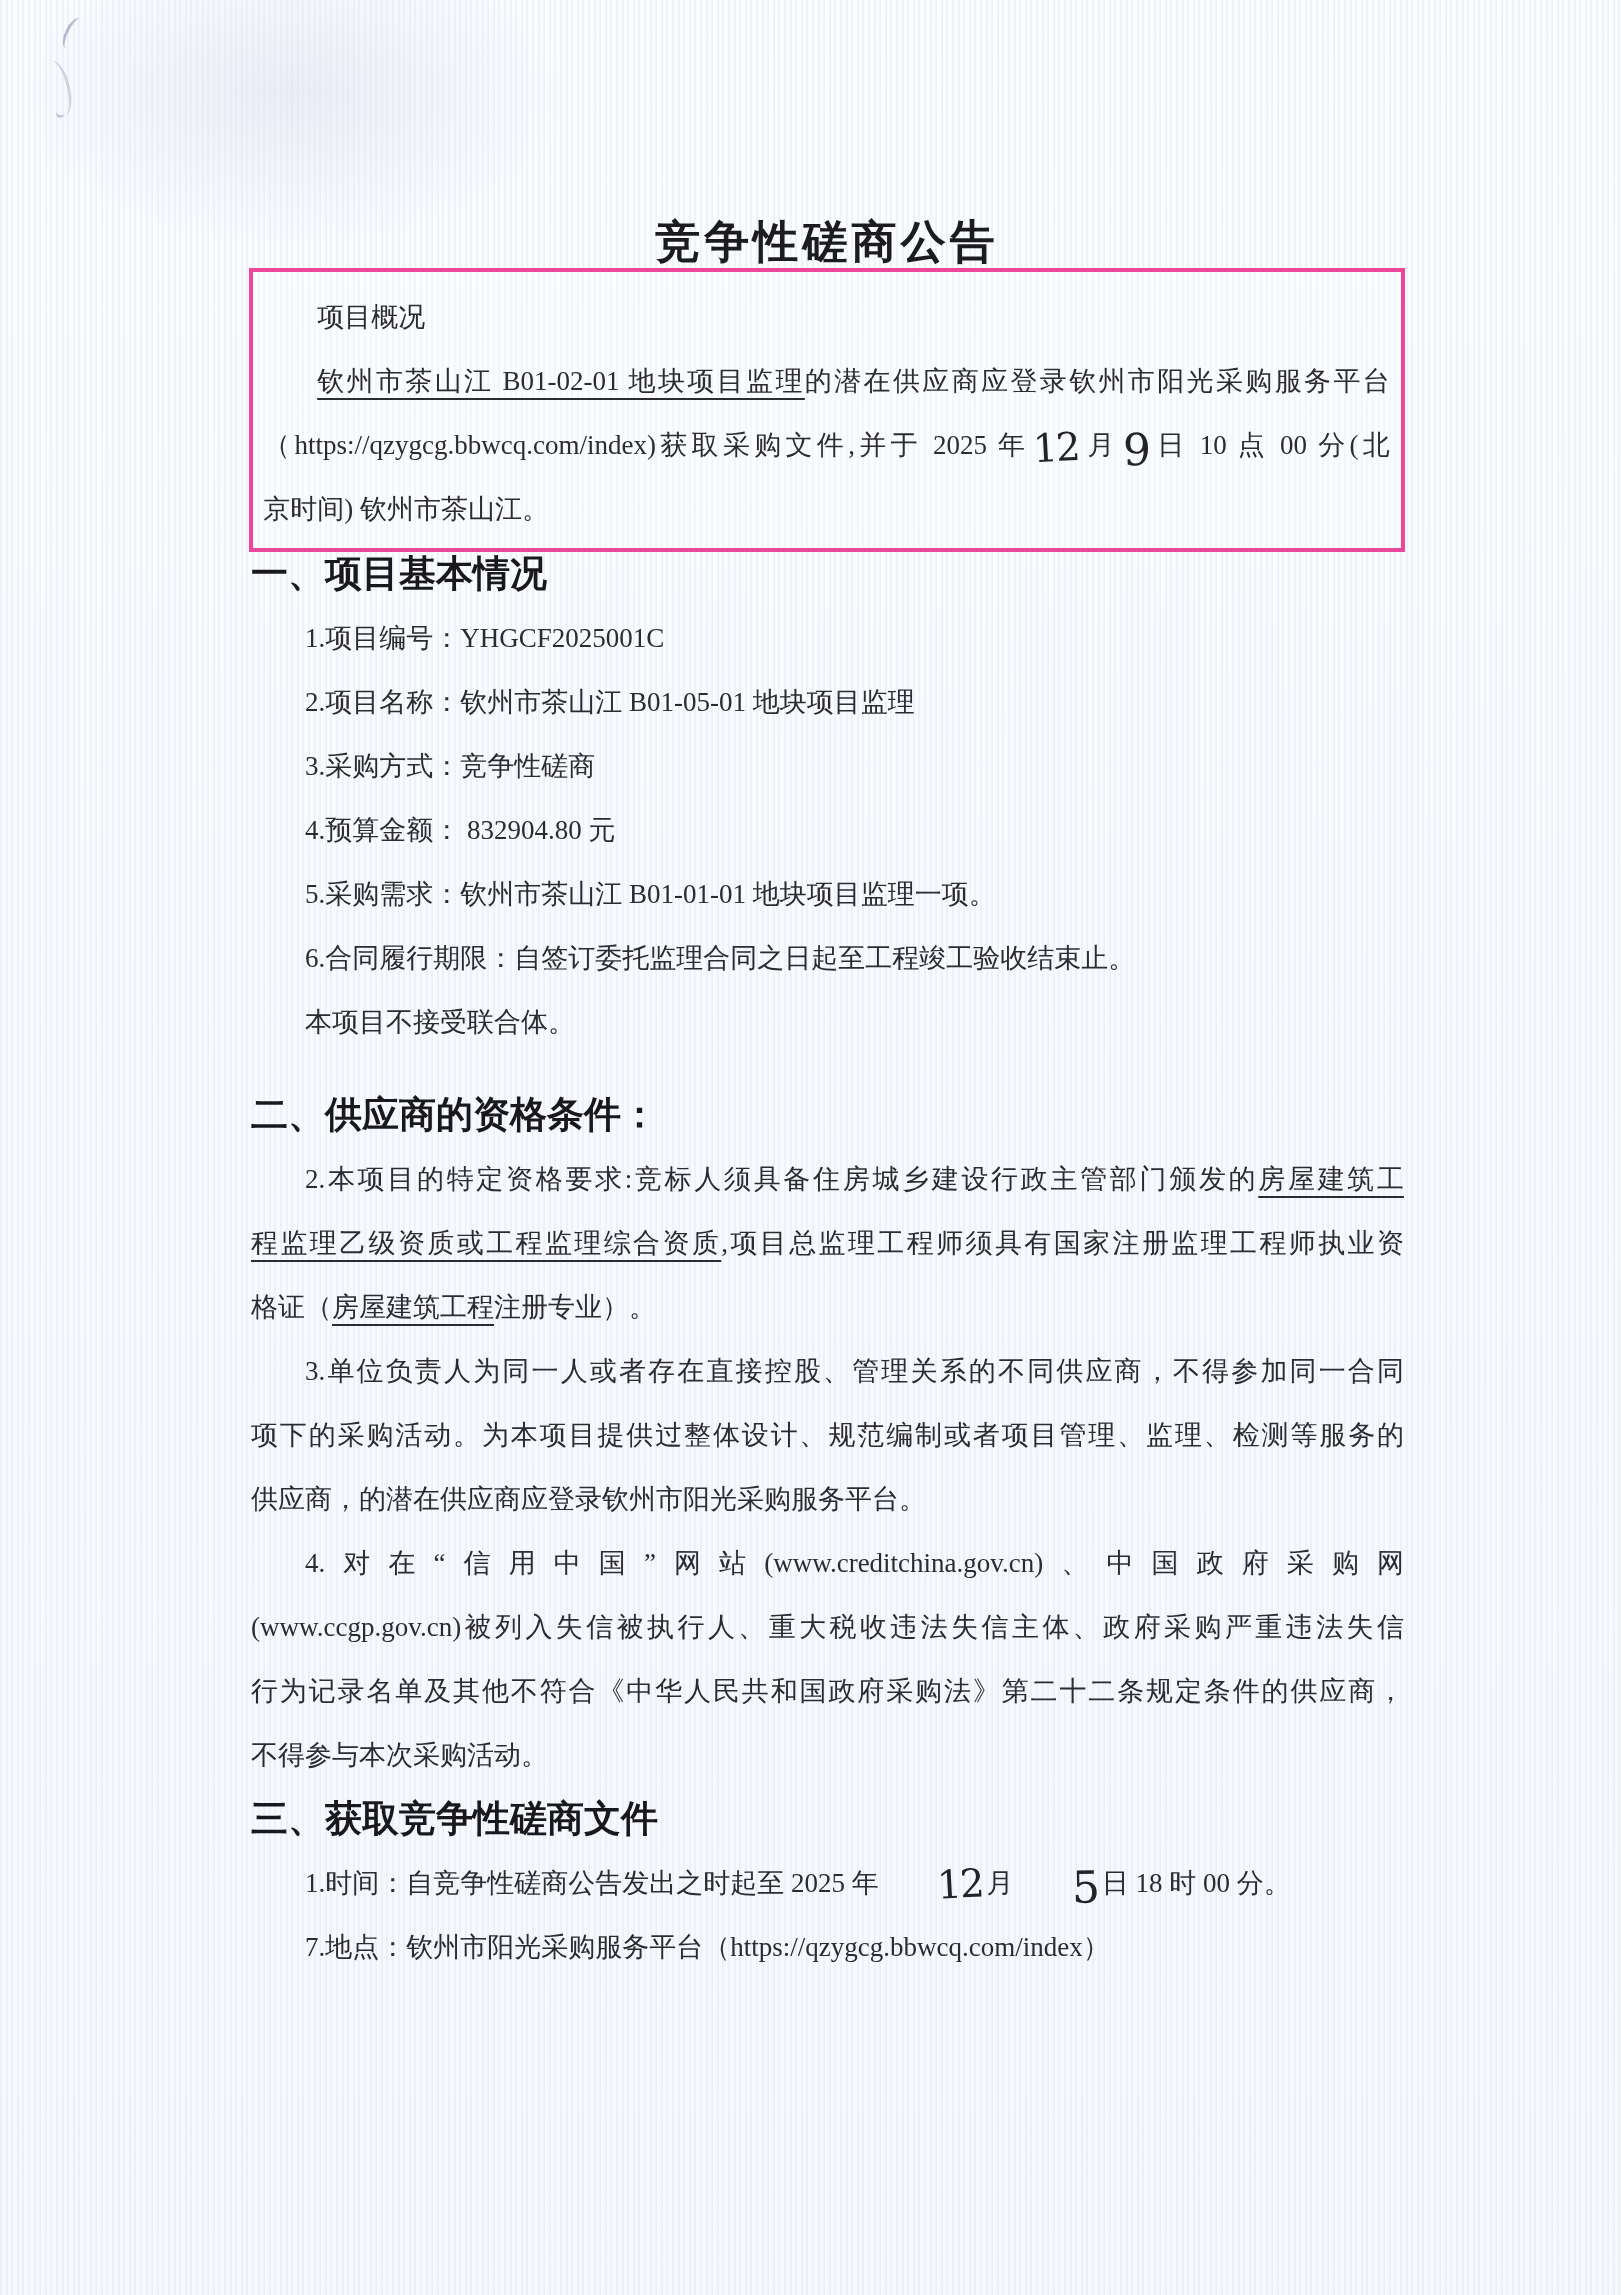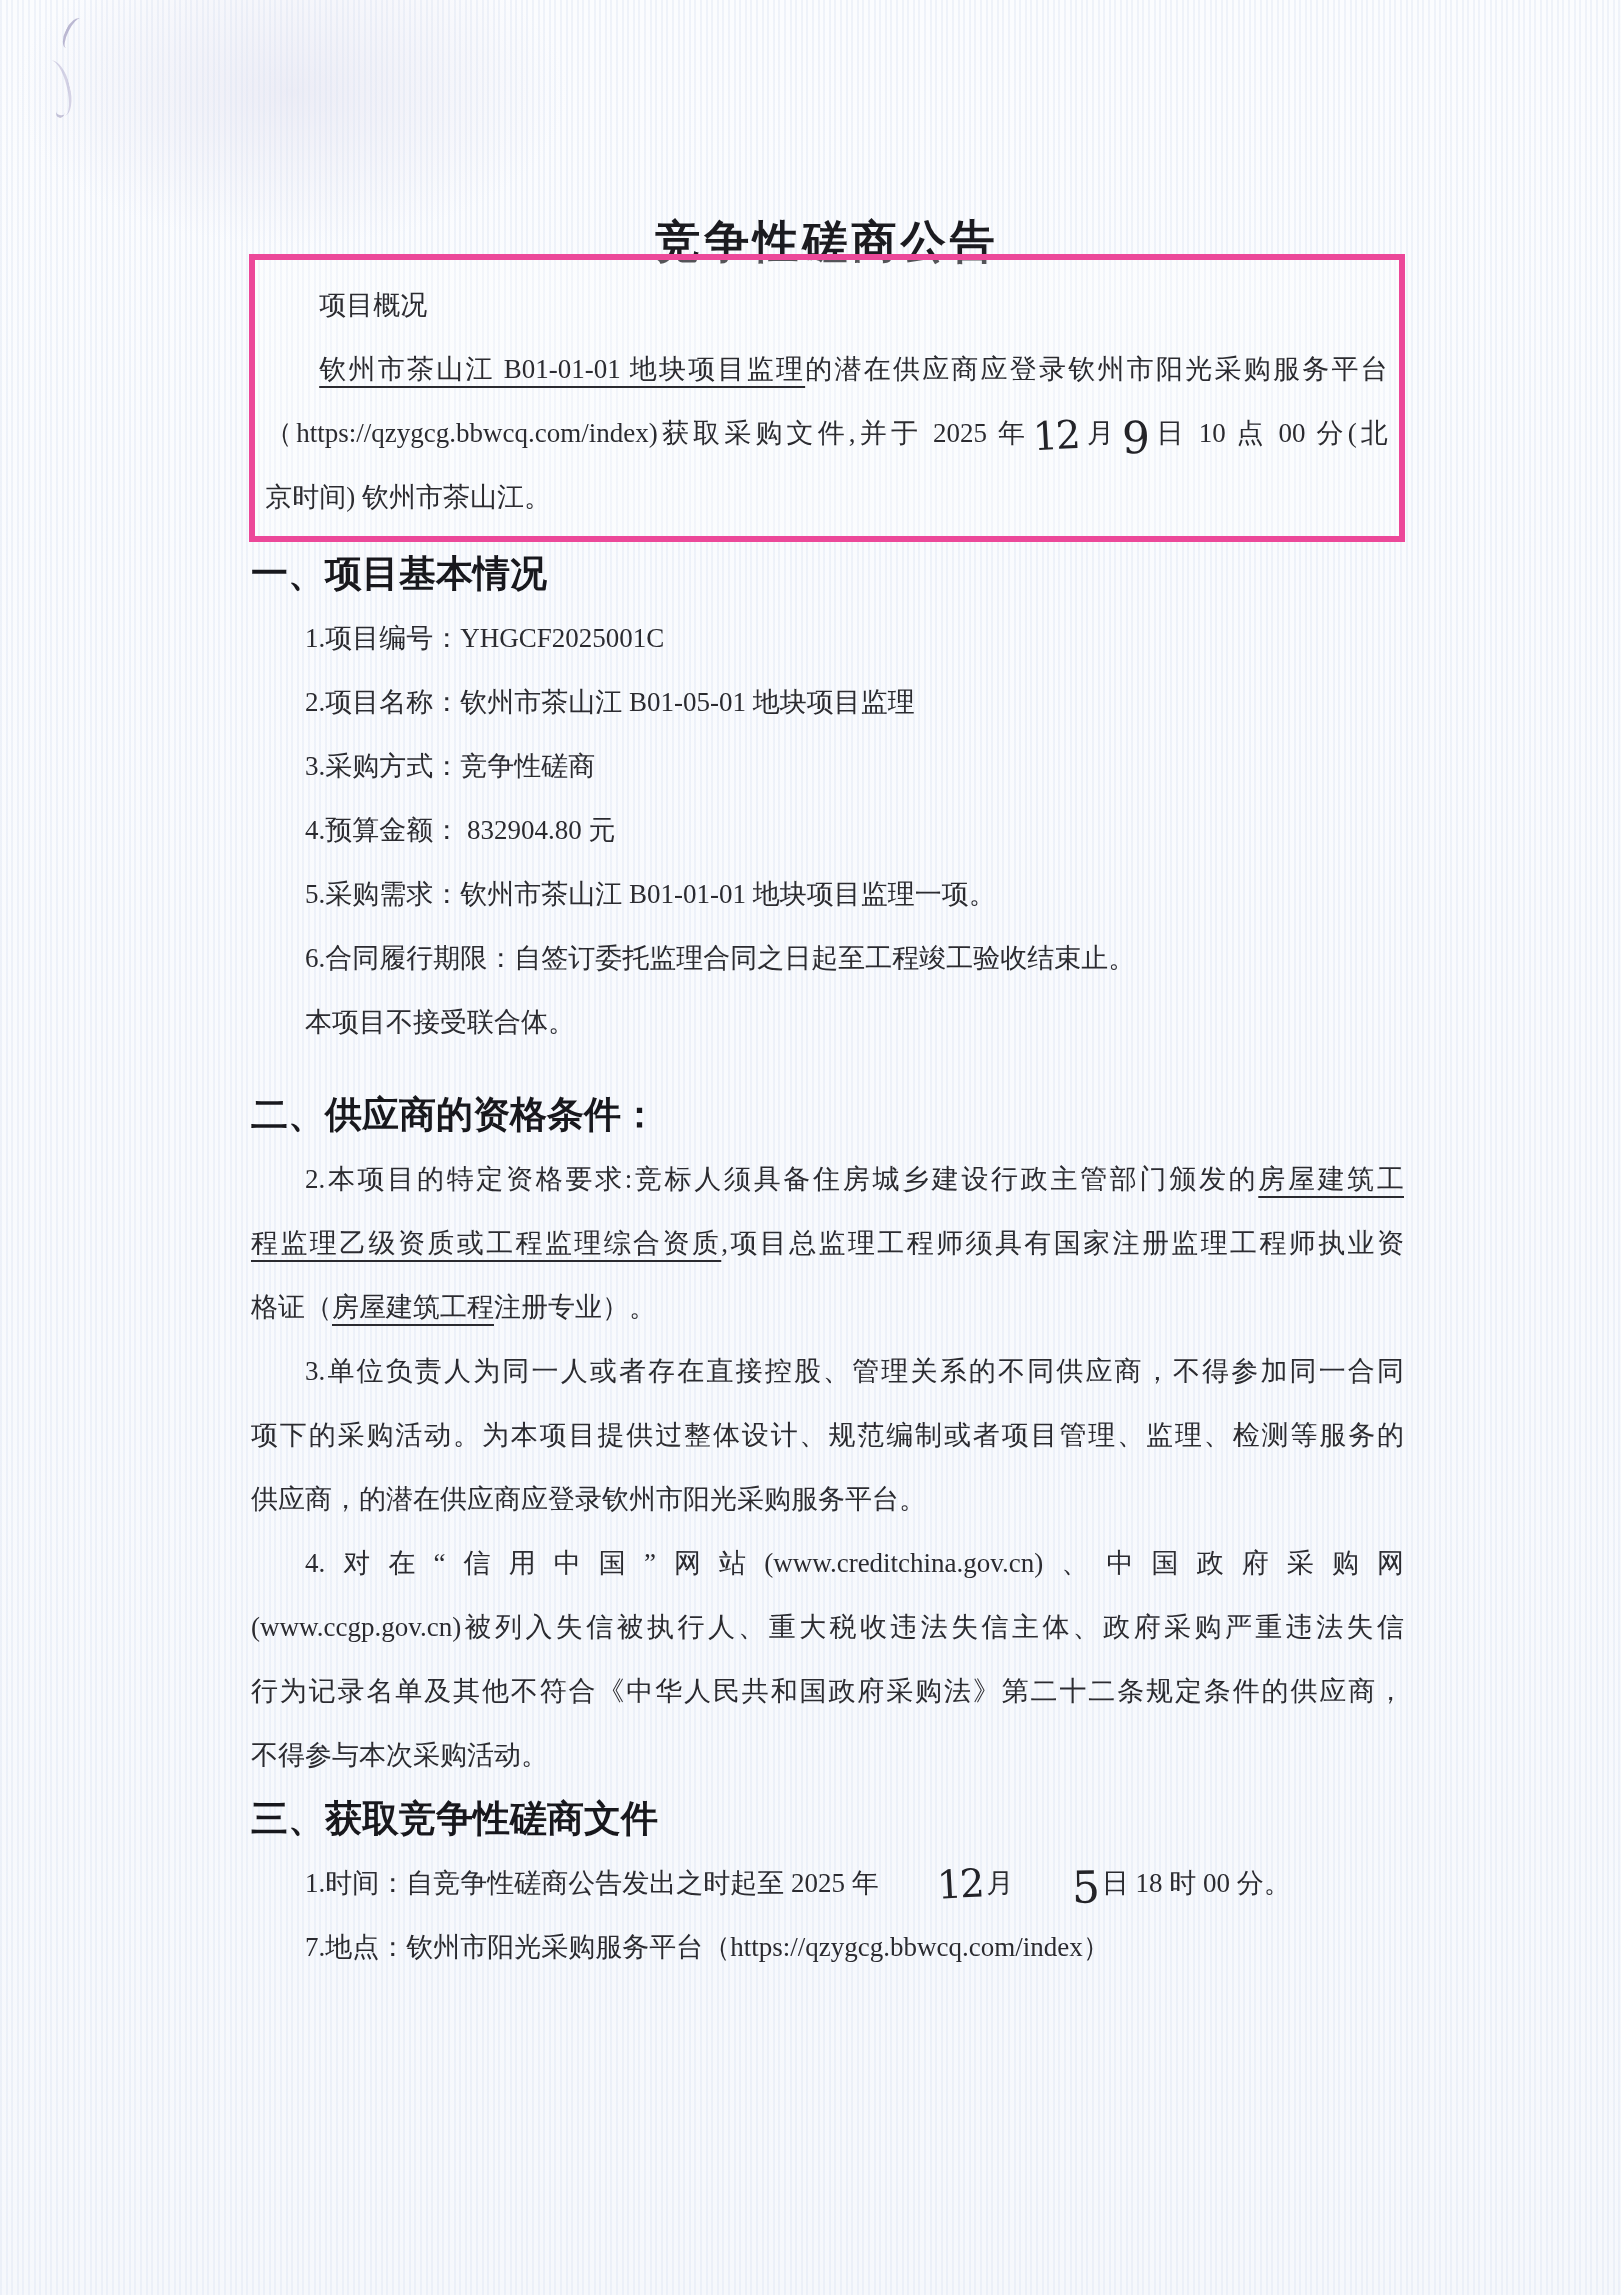--- a/index.html
+++ b/index.html
@@ -20,22 +20,22 @@
   .smudge1{left:65px;top:17.4px;width:13.3px;height:33px;border-left:3.6px solid rgba(128,120,168,0.50);border-radius:60% 40% 50% 60%;transform:rotate(26deg);}
   .smudge2{left:45px;top:60px;width:21.5px;height:57px;border-right:3.1px solid rgba(140,130,180,0.32);border-radius:50%;transform:rotate(-14deg);}
   .smudge3{left:56px;top:106px;width:9.2px;height:9.2px;border-bottom:3.1px solid rgba(120,112,160,0.40);border-radius:50%;transform:rotate(12deg);}
   .doc-title{
     position:absolute;top:196px;left:0;width:100%;margin:16px;
     text-align:center;
     font-family:"Liberation Sans","DejaVu Sans",sans-serif;
     font-weight:700;font-size:45px;letter-spacing:4.1px;color:#1b1b20;
   }
   .box{
-    position:absolute;top:254px;left:249px;width:1156px;box-sizing:border-box;
-    border:6px solid #ec4899;
+    position:absolute;top:268px;left:249px;width:1156px;box-sizing:border-box;
+    border:4px solid #ec4899;
     padding:13.3px 11.2px 7.2px 10.2px;
     background:rgba(255,255,255,0.25);
   }
   .ln{font-size:27px;line-height:64px;}
   .ind{text-indent:54px;}
   .just{text-align:justify;text-align-last:justify;}
   .content{position:absolute;top:542px;left:251px;width:1153px;}
   .hd{
     font-family:"Liberation Sans","DejaVu Sans",sans-serif;
     font-weight:700;font-size:37px;line-height:64px;margin:0;color:#18181d;
@@ -57,21 +57,21 @@
 
 <div class="scan-bg"></div>
 <div class="smudge smudge1"></div>
 <div class="smudge smudge2"></div>
 <div class="smudge smudge3"></div>
 
 <h1 class="doc-title">竞争性磋商公告</h1>
 
 <div class="box">
   <div class="ln ind">项目概况</div>
-  <div class="ln ind just"><span class="u">钦州市茶山江 B01-01-01 地块项目监理</span><span>的潜在供应商应登录钦州市阳光采购服务平台</span></div>
+  <div class="ln ind just"><span class="u">钦州市茶山江 B01-02-01 地块项目监理</span><span>的潜在供应商应登录钦州市阳光采购服务平台</span></div>
   <div class="ln just"><span>（https://qzygcg.bbwcq.com/index)获取采购文件,并于 2025 年</span><span class="hw">12</span><span>月</span><span class="hw hw-big">9</span><span>日 10 点 00 分(北</span></div>
   <div class="ln">京时间) 钦州市茶山江。</div>
 </div>
 
 <div class="content">
 
   <h2 class="hd">一、项目基本情况</h2>
   <div class="ln ind">1.项目编号：YHGCF2025001C</div>
   <div class="ln ind">2.项目名称：钦州市茶山江 B01-05-01 地块项目监理</div>
   <div class="ln ind">3.采购方式：竞争性磋商</div>

